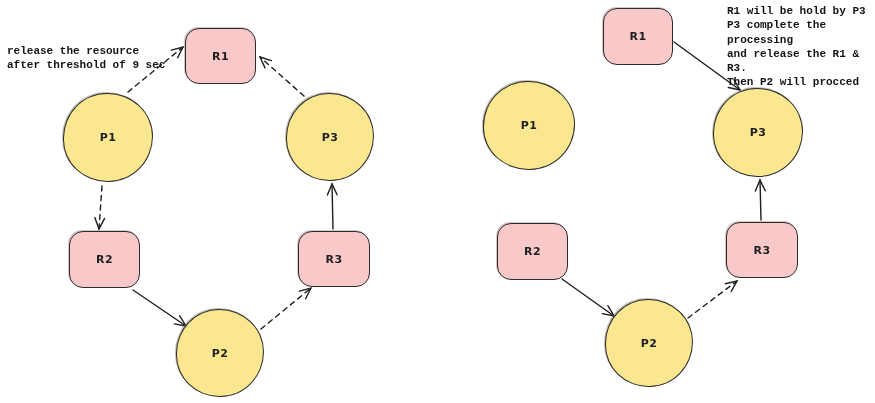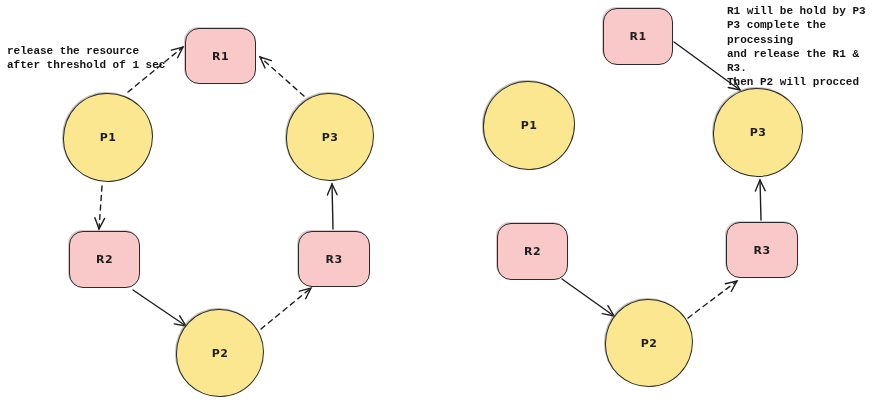--- a/index.html
+++ b/index.html
@@ -70,21 +70,21 @@
       <path d="M674,42 L740,90" fill="none" stroke="#1e1e1e" stroke-width="1.4" stroke-linecap="round"></path>
       <path d="M734.0,79.6 L740,90 L728.3,87.5" fill="none" stroke="#1e1e1e" stroke-width="1.4" stroke-linecap="round"></path>
       <path d="M562,279 L614,316" fill="none" stroke="#1e1e1e" stroke-width="1.4" stroke-linecap="round"></path>
       <path d="M607.9,305.7 L614,316 L602.2,313.6" fill="none" stroke="#1e1e1e" stroke-width="1.4" stroke-linecap="round"></path>
       <path d="M688,318 L737,281" fill="none" stroke="#1e1e1e" stroke-width="1.4" stroke-linecap="round" stroke-dasharray="5 4.5"></path>
       <path d="M725.3,283.7 L737,281 L731.2,291.5" fill="none" stroke="#1e1e1e" stroke-width="1.4" stroke-linecap="round"></path>
       <path d="M761,220 L760,180" fill="none" stroke="#1e1e1e" stroke-width="1.4" stroke-linecap="round"></path>
       <path d="M755.4,191.1 L760,180 L765.2,190.8" fill="none" stroke="#1e1e1e" stroke-width="1.4" stroke-linecap="round"></path>
     </svg>
   <div class="note" style="left:7px; top:44px;">release the resource
-after threshold of 1 sec</div>
+after threshold of 9 sec</div>
   <div class="note" style="left:727px; top:4px;">R1 will be hold by P3
 P3 complete the processing
 and release the R1 &amp; R3.
 Then P2 will procced</div>
 <div class="node resource" style="left: 185px; top: 28px; width: 71px; height: 56px;">
       <span class="node-label">R1</span>
     </div>
     <div class="node process" style="left: 63px; top: 93px; width: 90px; height: 89px;">
       <span class="node-label">P1</span>
     </div>

